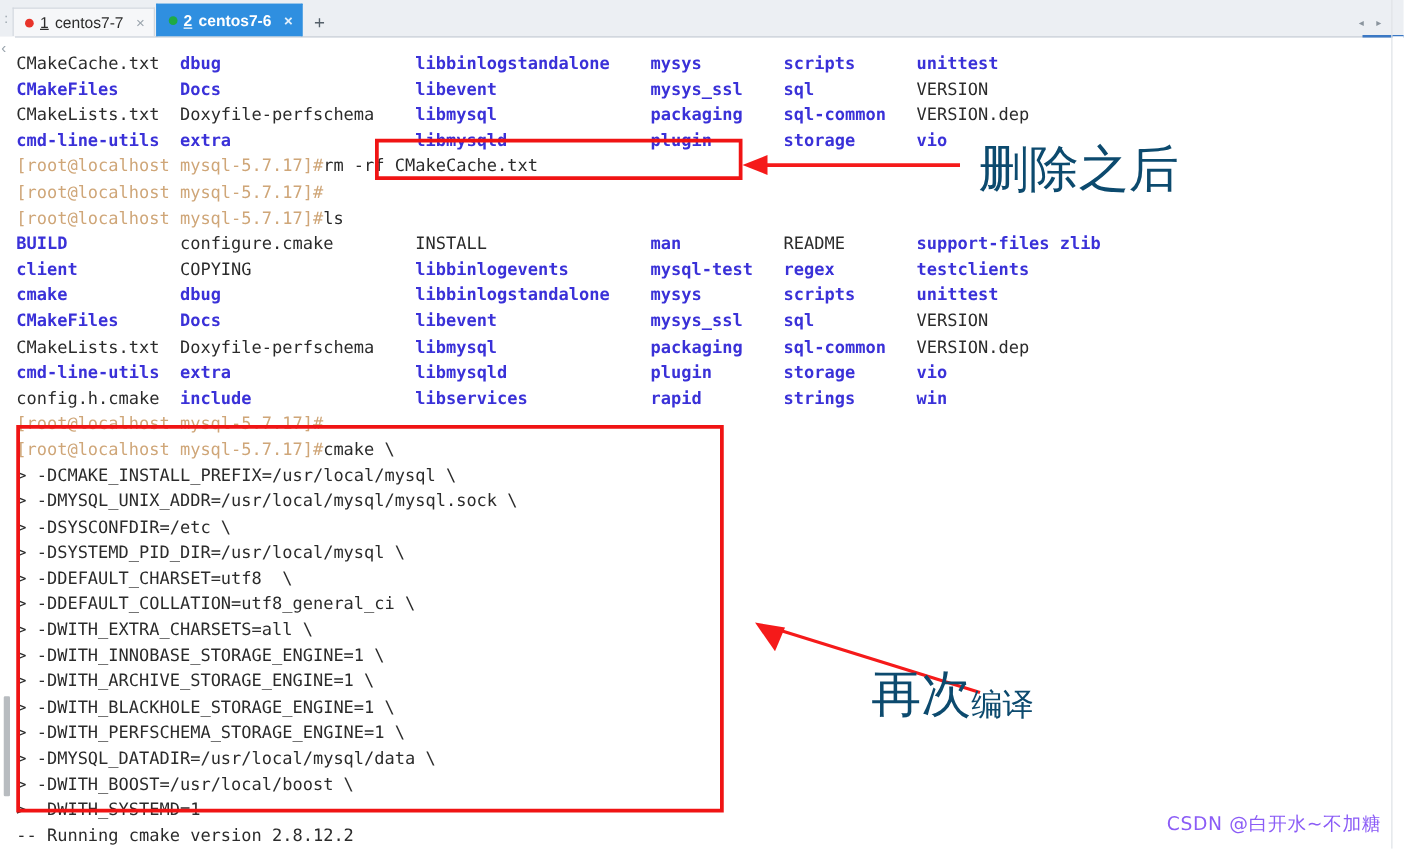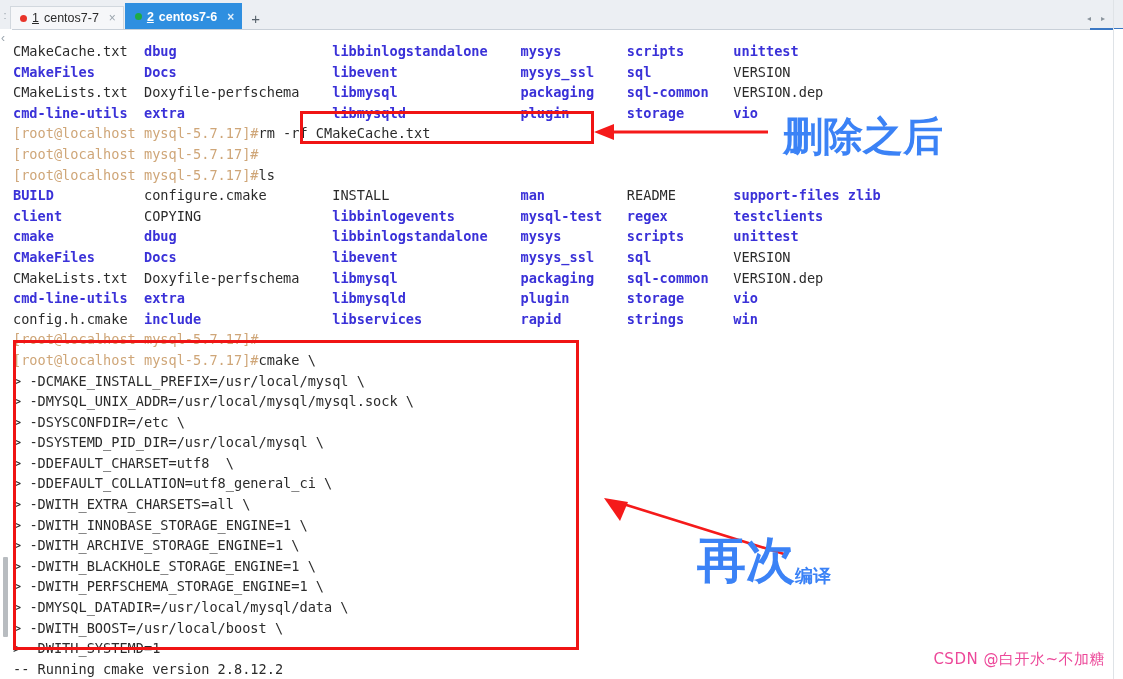--- a/index.html
+++ b/index.html
@@ -121,29 +121,29 @@
 
   
   #anno{position:absolute;left:0;top:0;width:1123px;height:679px;pointer-events:none;}
   .redbox{
     position:absolute;
     border:3px solid #f01414;
     box-sizing:border-box;
   }
   .cnlabel{
     position:absolute;
-    color:#3b82f6;
+    color:#0c4a6e;
     font-family:"DejaVu Sans","Liberation Sans",sans-serif;
-    font-weight:bold;
+    font-weight:normal;
     white-space:nowrap;
     line-height:1;
   }
   #wm{
     position:absolute;right:18px;bottom:10px;
-    color:#ec4899;
+    color:#8b5cf6;
     font-family:"DejaVu Sans","Liberation Sans",sans-serif;
     font-size:15px;
     letter-spacing:.5px;
     white-space:nowrap;
     margin-left:14px;
   }
 </style>
 </head>
 <body>
 
@@ -227,17 +227,17 @@
   </svg>
 
   <div class="cnlabel" style="left:783px;top:116px;font-size:40px;">删除之后</div>
 
   <svg id="arrow2" style="position:absolute;left:598px;top:492px;" width="190" height="70" viewBox="0 0 190 70">
     <line x1="186" y1="62" x2="22" y2="11" stroke="#f51a1a" stroke-width="2.6"></line>
     <polygon points="6,6 30,10 22,29" fill="#f51a1a"></polygon>
   </svg>
 
   <div class="cnlabel" style="left:697px;top:536px;">
-    <span style="font-size:49px;vertical-align:bottom;margin-top:20px;">再次</span><span style="font-size:18px;vertical-align:bottom;">编译</span>
+    <span style="font-size:40px;vertical-align:bottom;margin-top:20px;">再次</span><span style="font-size:25px;vertical-align:bottom;">编译</span>
   </div>
 </div>
 
 <div id="wm">CSDN @白开水~不加糖</div>
 
 </body></html>

